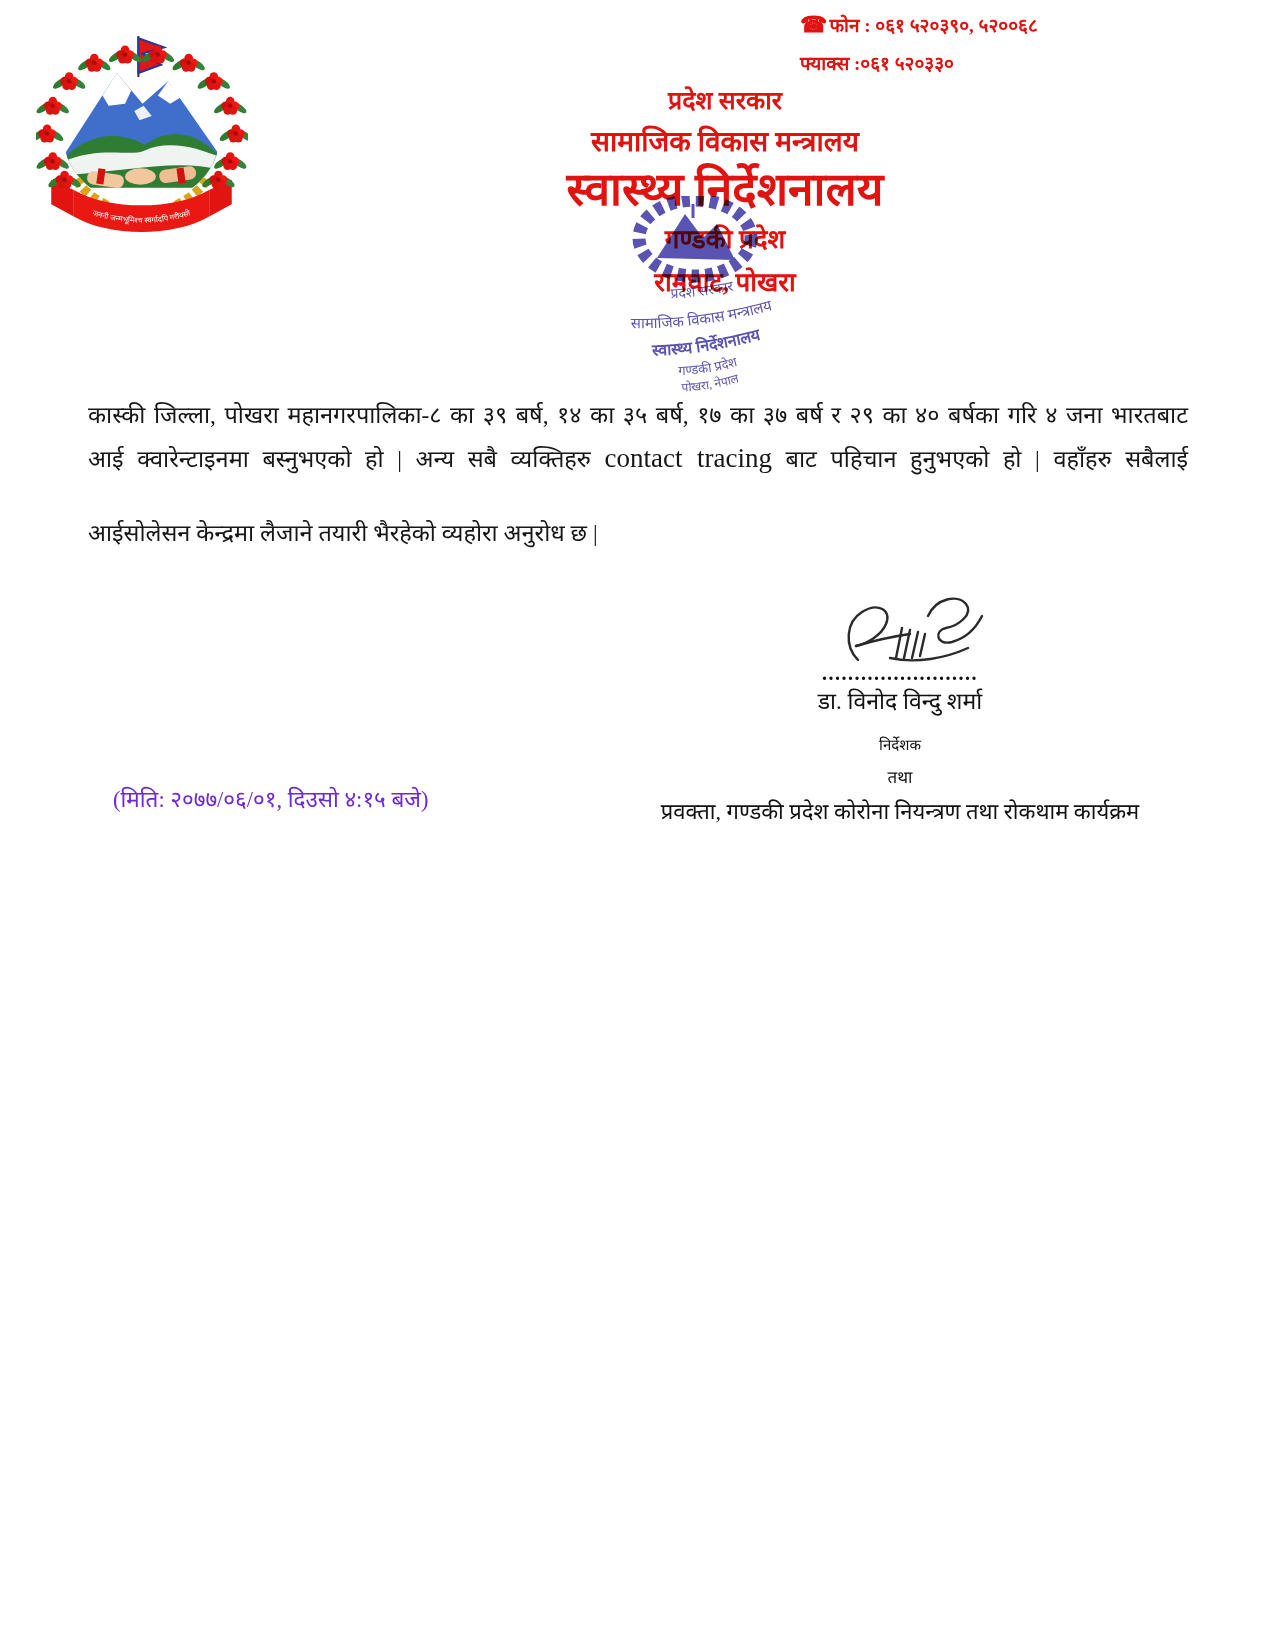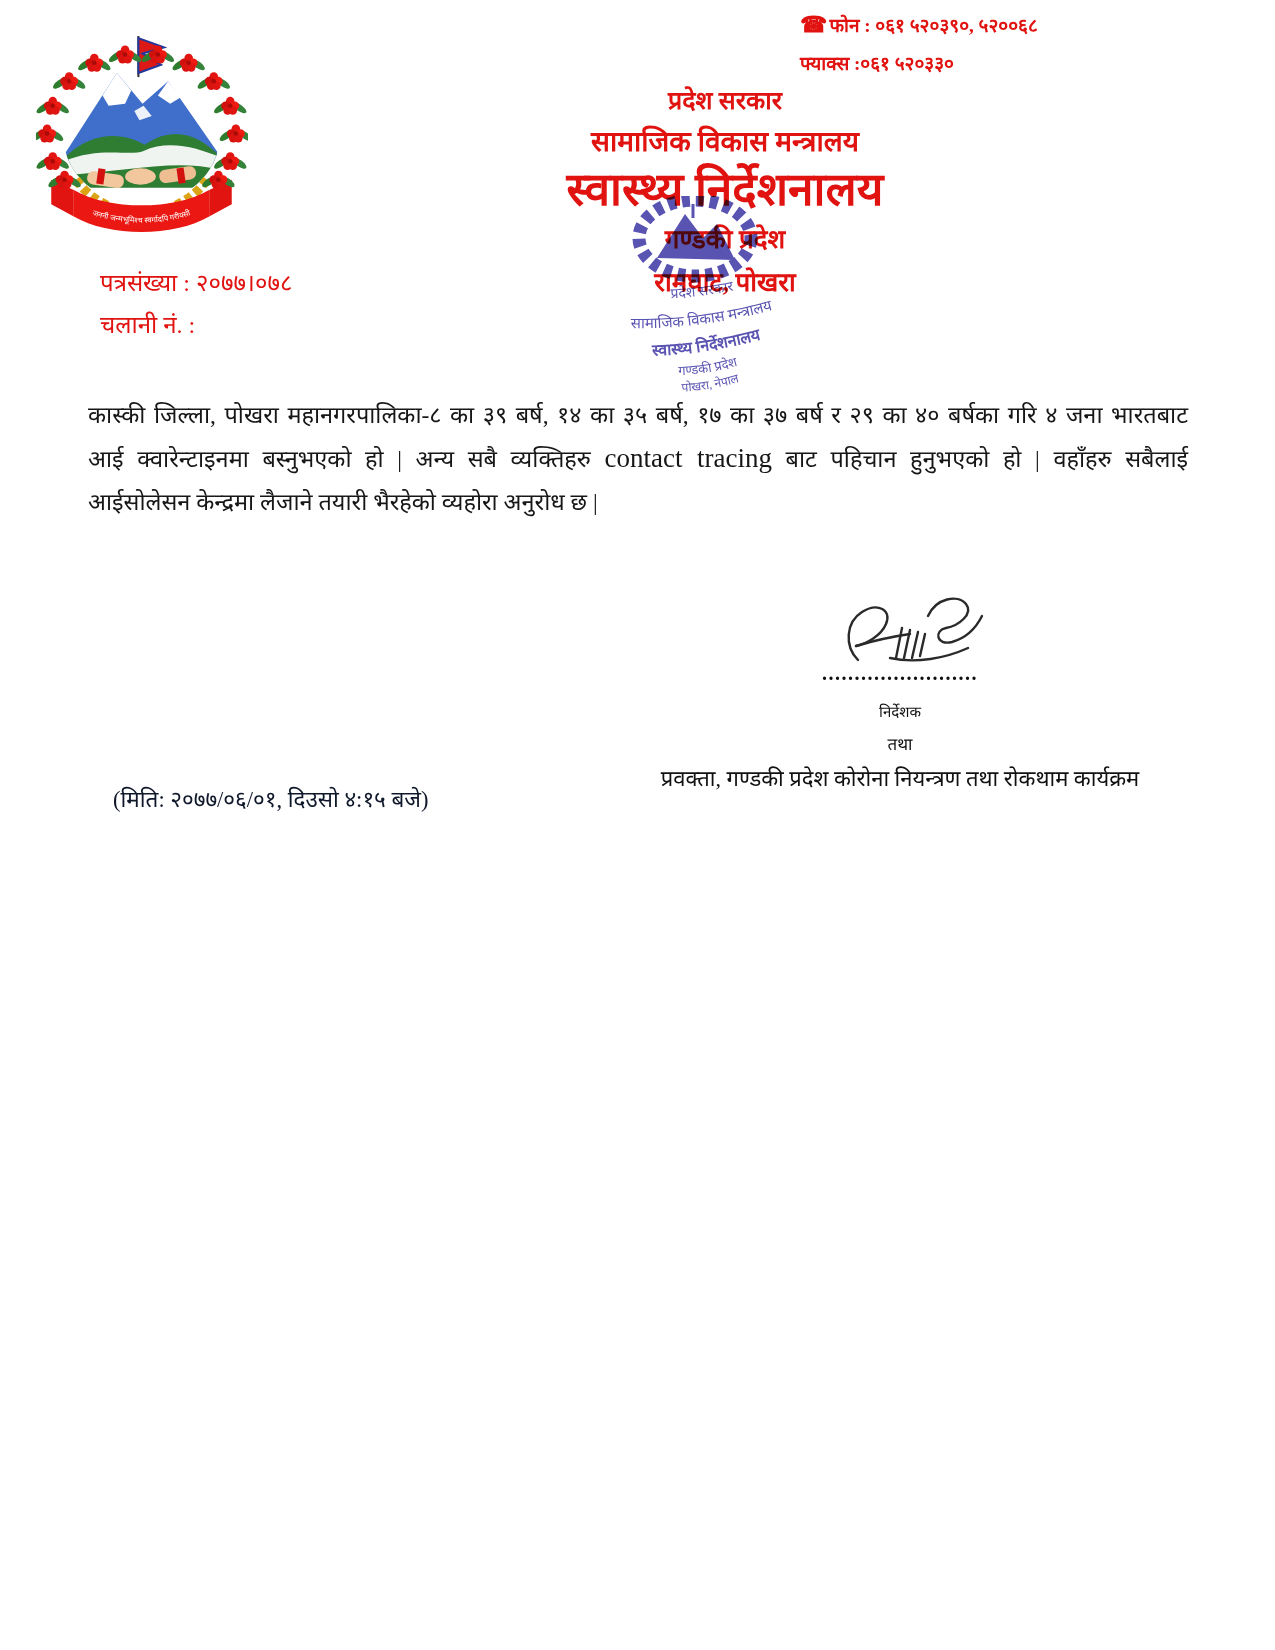--- a/index.html
+++ b/index.html
@@ -37,34 +37,34 @@
   .stamp{
     position:absolute;left:545px;top:196px;width:308px;height:204px;
     mix-blend-mode:multiply;opacity:.95;
   }
   
   .body-text{
     position:absolute;left:88px;top:398px;width:1100px;
     font-size:23.5px;color:var(--ink);
   }
   .body-line{height:43.5px;text-align:justify;text-align-last:justify;}
-  .body-line.last{text-align:center;text-align-last:left;}
+  .body-line.last{text-align:center;text-align-last:left;margin-top:31px;}
   .latin{font-family:"Liberation Serif",serif;font-size:27px;}
   
   .sig-img{position:absolute;left:836px;top:588px;width:158px;height:88px;}
   .sig-block{
     position:absolute;left:650px;top:662px;width:500px;text-align:center;color:#111;
   }
   .dotted{font-size:20px;font-weight:bold;letter-spacing:1.5px;line-height:22px;}
   .sig-name{font-size:23px;margin-top:3px;line-height:30px;}
   .sig-role{font-size:15px;margin-top:13px;line-height:30px;}
   .sig-and{font-size:17px;margin-top:3px;line-height:30px;}
   .sig-post{font-size:22px;margin-top:4px;line-height:30px;white-space:nowrap;}
   
-  .date-line{position:absolute;left:113px;top:783px;font-size:22.5px;color:#0f172a;white-space:nowrap;}
+  .date-line{position:absolute;left:113px;top:783px;font-size:22.5px;color:#6d28d9;white-space:nowrap;}
   .logo{position:absolute;left:36px;top:34px;width:212px;height:200px;}
 </style>
 </head>
 <body>
 
 <div class="page">
 
   <svg class="logo" viewBox="0 0 205 195">
     <defs>
       <g id="flw">
@@ -143,24 +143,20 @@
   </div>
 
   <div class="header">
     <div class="h1">प्रदेश सरकार</div>
     <div class="h2">सामाजिक विकास मन्त्रालय</div>
     <div class="h3">स्वास्थ्य निर्देशनालय</div>
     <div class="h4">गण्डकी प्रदेश</div>
     <div class="h5">रामघाट, पोखरा</div>
   </div>
 
-  <div class="ref">
-    <div><span>पत्रसंख्या  :</span> <span>२०७७।०७८</span></div>
-    <div>चलानी नं. :</div>
-  </div>
 
   <svg class="stamp" viewBox="0 0 308 204">
     <defs>
       <path id="sp1" d="M70,94 Q155,110 250,86" fill="none"></path>
       <path id="sp2" d="M35,120 Q155,144 280,106" fill="none"></path>
       <path id="sp3" d="M38,148 Q155,172 282,130" fill="none"></path>
       <path id="sp4" d="M85,172 Q157,188 235,160" fill="none"></path>
       <path id="sp5" d="M95,190 Q157,203 228,178" fill="none"></path>
     </defs>
     <g stroke="#423aa6" fill="none" opacity=".92">
@@ -189,20 +185,21 @@
       <path d="M22,72 C8,58 10,34 26,24 C42,14 56,22 50,36 C45,48 30,56 20,58"></path>
       <path d="M20,58 C40,52 60,48 74,46"></path>
       <path d="M60,70 L66,40 M68,70 L74,42 M76,70 L82,44 M84,68 L89,46"></path>
       <path d="M54,70 C80,76 110,70 132,60"></path>
       <path d="M92,28 C100,10 122,6 130,16 C138,26 122,38 110,40 C98,42 100,58 116,54 C130,50 140,40 146,28"></path>
     </g>
   </svg>
 
   <div class="sig-block">
     <div class="dotted">........................</div>
+    <div class="sig-name">डा. विनोद विन्दु शर्मा</div>
     <div class="sig-role">निर्देशक</div>
     <div class="sig-and">तथा</div>
     <div class="sig-post">प्रवक्ता, गण्डकी प्रदेश कोरोना नियन्त्रण तथा रोकथाम कार्यक्रम</div>
   </div>
 
   <div class="date-line">(मिति: २०७७/०६/०१, दिउसो ४:१५  बजे)</div>
 
 </div>
 
 </body></html>

